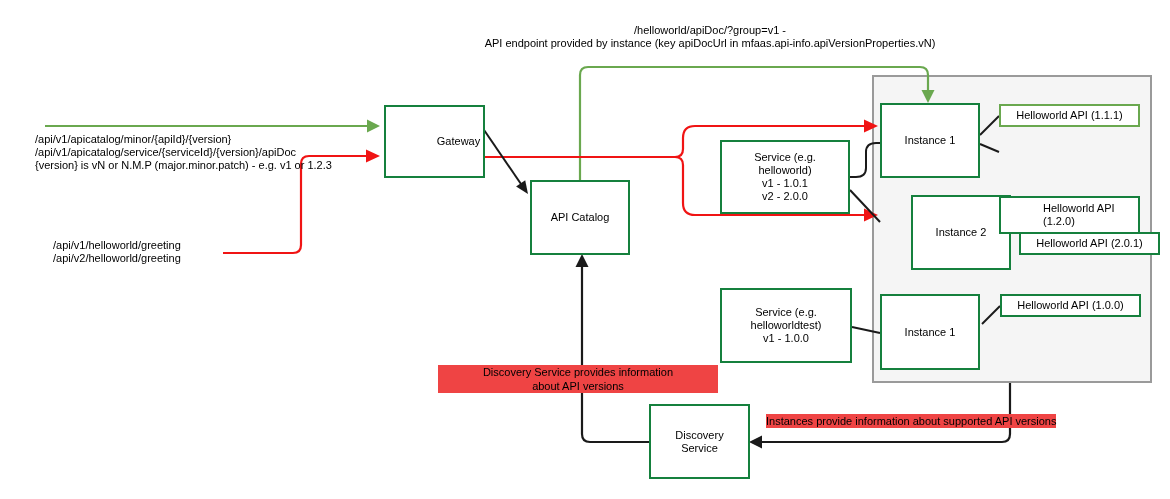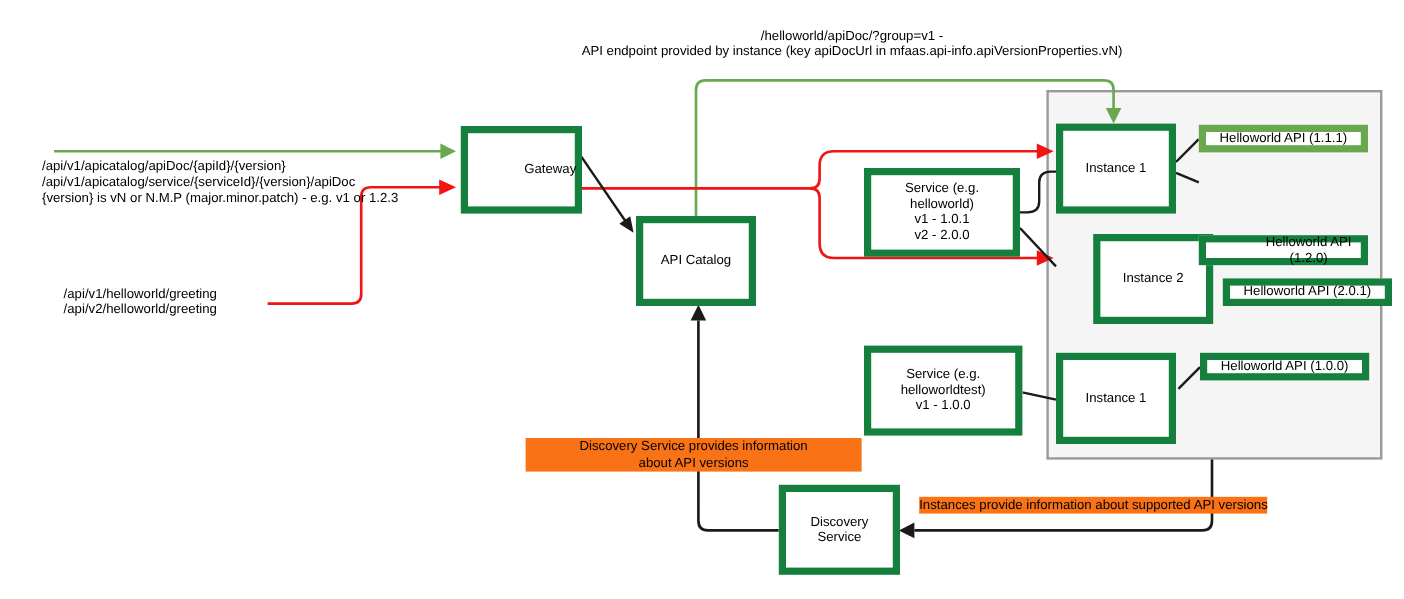--- a/index.html
+++ b/index.html
@@ -18,49 +18,48 @@
   .container-box {
     position: absolute;
     left: 872px; top: 75px; width: 280px; height: 308px;
     background: #f5f5f5;
     border: 2px solid #9a9a9a;
     z-index: 1;
   }
   .node {
     position: absolute;
     background: #ffffff;
-    border: 6px solid #15803d;
+    border: 2px solid #15803d;
     display: flex;
     flex-direction: column;
     align-items: center;
     justify-content: center;
-    text-align: center;
     z-index: 3;
     line-height: 13px;
   }
   .node.green-border { border-color: #6aa84f; }
   .annotation {
     position: absolute;
     z-index: 4;
     line-height: 13px;
     white-space: nowrap;
   }
   .annotation.center { text-align: center; }
-  .annotation.white-bg { background: #f97316; line-height: 14px; }
+  .annotation.white-bg { background: #ef4444; line-height: 14px; }
   #gateway      { left: 384px; top: 105px; width: 101px; height: 73px; padding-left: 48px; }
   #api-catalog  { left: 530px; top: 180px; width: 100px; height: 75px; }
   #discovery    { left: 649px; top: 404px; width: 101px; height: 75px; }
   #service-hw   { left: 720px; top: 140px; width: 130px; height: 74px; }
   #service-hwt  { left: 720px; top: 288px; width: 132px; height: 75px; }
   #instance1    { left: 880px; top: 103px; width: 100px; height: 75px; }
   #instance2    { left: 880px; top: 195px; width: 100px; height: 75px; margin-left: 31px; }
   #instance1t   { left: 880px; top: 294px; width: 100px; height: 76px; }
   #api111 { left: 999px;  top: 104px; width: 141px; height: 23px; }
   #api200 { left: 999px;  top: 140px; width: 141px; height: 23px; }
-  #api120 { left: 999px;  top: 196px; width: 141px; height: 25px; padding-left: 42px; }
+  #api120 { left: 999px;  top: 196px; width: 141px; height: 38px; padding-left: 42px; }
   #api201 { left: 999px;  top: 232px; width: 141px; height: 23px; margin-left: 20px; }
   #api100 { left: 1000px; top: 294px; width: 141px; height: 23px; }
   #top-note       { left: 420px; top: 24px;  width: 580px; }
   #endpoints-note { left: 35px;  top: 133px; }
   #greeting-note  { left: 53px;  top: 239px; }
   #discovery-note { left: 438px; top: 365px; width: 280px; }
   #instances-note { left: 766px; top: 414px; }
 </style>
 </head>
 <body>
@@ -173,21 +172,21 @@
   <div class="node" id="api100">
     <span>Helloworld API (1.0.0)</span>
   </div>
 
   <div class="annotation center" id="top-note">
     <div>/helloworld/apiDoc/?group=v1 -</div>
     <div>API endpoint provided by instance (key apiDocUrl in mfaas.api-info.apiVersionProperties.vN)</div>
   </div>
 
   <div class="annotation" id="endpoints-note">
-    <div>/api/v1/apicatalog/apiDoc/{apiId}/{version}</div>
+    <div>/api/v1/apicatalog/minor/{apiId}/{version}</div>
     <div>/api/v1/apicatalog/service/{serviceId}/{version}/apiDoc</div>
     <div>{version} is vN or N.M.P (major.minor.patch) - e.g. v1 or 1.2.3</div>
   </div>
 
   <div class="annotation" id="greeting-note">
     <div>/api/v1/helloworld/greeting</div>
     <div>/api/v2/helloworld/greeting</div>
   </div>
 
   <div class="annotation center white-bg" id="discovery-note">

